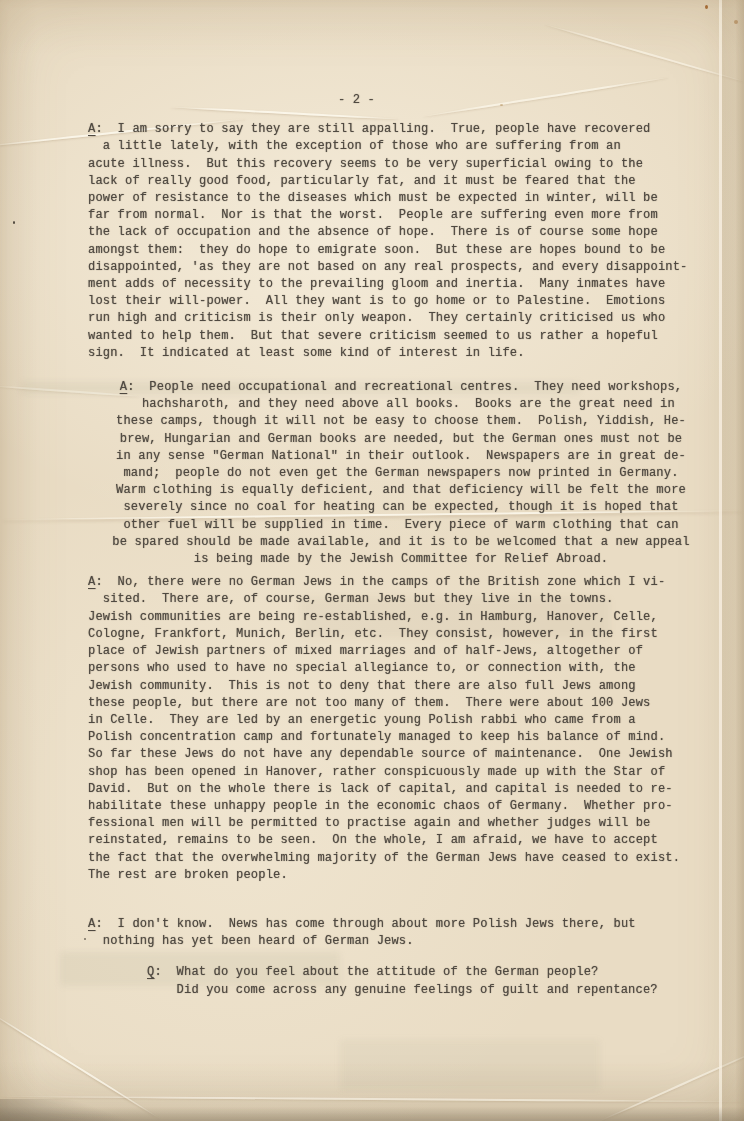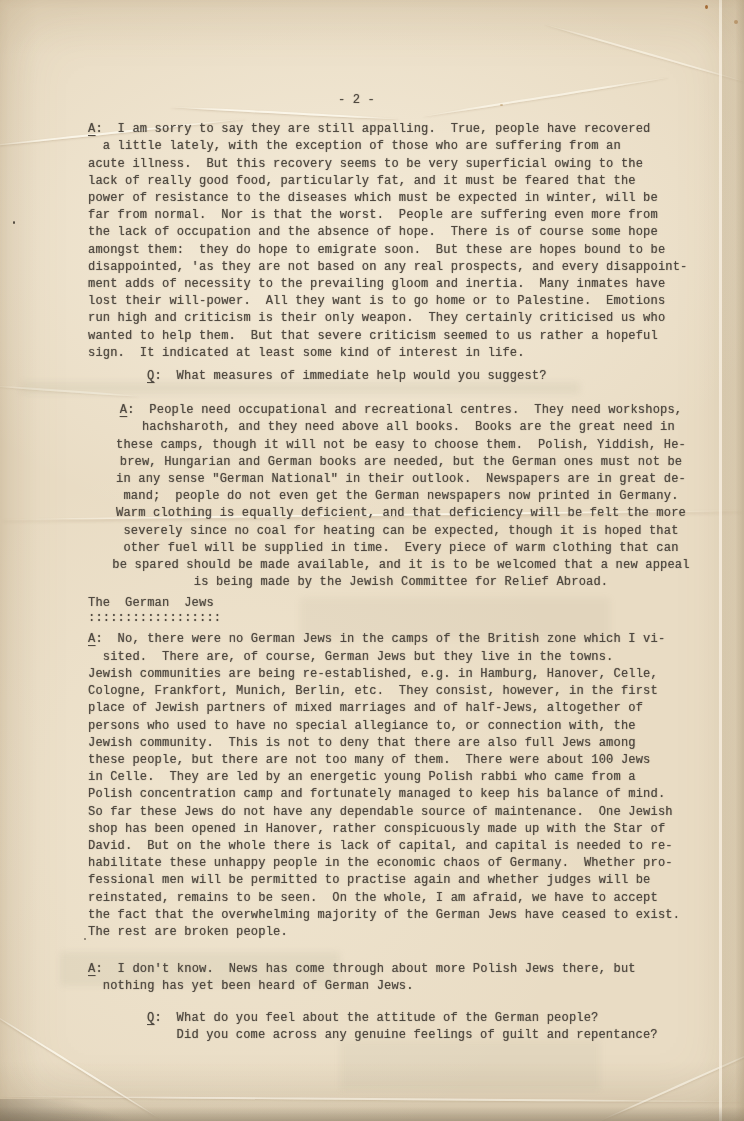--- a/index.html
+++ b/index.html
@@ -59,21 +59,21 @@
   }
   .pagenum{margin:0 0 12px 250px;}
   .u{text-decoration:underline;text-underline-offset:3px;}
   #b-a1{margin-top:12px;}
   #b-q1{margin-top:6px;margin-left:59px;}
   #b-a2{margin-top:17px;text-align:center;}
   #b-heading{margin-top:5px;line-height:14.5px;}
   #b-q2{margin-top:2px;margin-left:59px;}
   #b-a3{margin-top:6px;}
   #b-q3{margin-top:3px;margin-left:59px;}
-  #b-a4{margin-top:20px;}
+  #b-a4{margin-top:32px;}
   #b-q4{margin-top:14px;margin-left:59px;}
 </style>
 </head>
 <body>
 
 <div class="page">
 
   <div class="crease c1"></div>
   <div class="crease c2"></div>
   <div class="crease c3"></div>
@@ -108,34 +108,31 @@
 power of resistance to the diseases which must be expected in winter, will be
 far from normal.  Nor is that the worst.  People are suffering even more from
 the lack of occupation and the absence of hope.  There is of course some hope
 amongst them:  they do hope to emigrate soon.  But these are hopes bound to be
 disappointed, 'as they are not based on any real prospects, and every disappoint-
 ment adds of necessity to the prevailing gloom and inertia.  Many inmates have
 lost their will-power.  All they want is to go home or to Palestine.  Emotions
 run high and criticism is their only weapon.  They certainly criticised us who
 wanted to help them.  But that severe criticism seemed to us rather a hopeful
 sign.  It indicated at least some kind of interest in life.</pre>
-      <pre class="block question" id="b-q1"><span><span class="u">Q</span>:</span>  What measures of immediate help would you suggest?</pre>
       <pre class="block answer" id="b-a2"><span><span class="u">A</span>:</span>  People need occupational and recreational centres.  They need workshops,
   hachsharoth, and they need above all books.  Books are the great need in
 these camps, though it will not be easy to choose them.  Polish, Yiddish, He-
 brew, Hungarian and German books are needed, but the German ones must not be
 in any sense "German National" in their outlook.  Newspapers are in great de-
 mand;  people do not even get the German newspapers now printed in Germany.
 Warm clothing is equally deficient, and that deficiency will be felt the more
 severely since no coal for heating can be expected, though it is hoped that
 other fuel will be supplied in time.  Every piece of warm clothing that can
 be spared should be made available, and it is to be welcomed that a new appeal
 is being made by the Jewish Committee for Relief Abroad.</pre>
-      <pre class="block heading" id="b-heading">The  German  Jews
-::::::::::::::::::</pre>
       <pre class="block answer" id="b-a3"><span><span class="u">A</span>:</span>  No, there were no German Jews in the camps of the British zone which I vi-
   sited.  There are, of course, German Jews but they live in the towns.
 Jewish communities are being re-established, e.g. in Hamburg, Hanover, Celle,
 Cologne, Frankfort, Munich, Berlin, etc.  They consist, however, in the first
 place of Jewish partners of mixed marriages and of half-Jews, altogether of
 persons who used to have no special allegiance to, or connection with, the
 Jewish community.  This is not to deny that there are also full Jews among
 these people, but there are not too many of them.  There were about 100 Jews
 in Celle.  They are led by an energetic young Polish rabbi who came from a
 Polish concentration camp and fortunately managed to keep his balance of mind.

